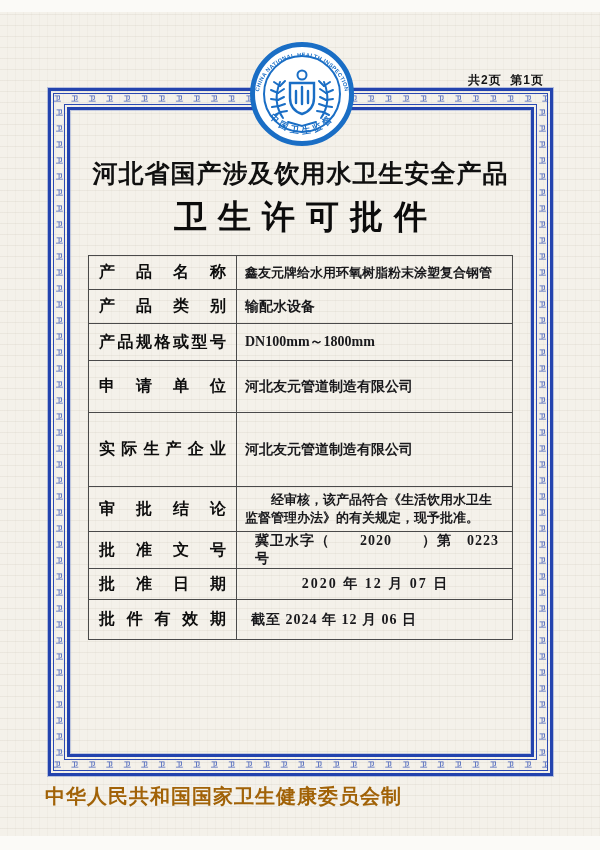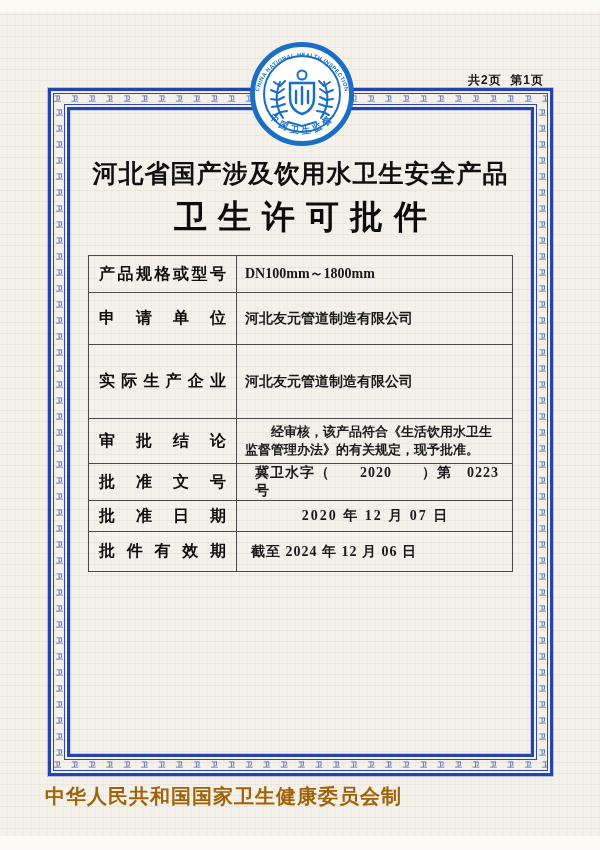--- a/index.html
+++ b/index.html
@@ -102,20 +102,32 @@
       <div class="glyph glyph-v right">卫 卫 卫 卫 卫 卫 卫 卫 卫 卫 卫 卫 卫 卫 卫 卫 卫 卫 卫 卫 卫 卫 卫 卫 卫 卫 卫 卫 卫 卫 卫 卫 卫 卫 卫 卫 卫 卫 卫 卫 卫 卫 卫 卫 卫 卫 卫 卫 卫 卫 卫 卫 卫 卫 卫 卫 卫 卫 卫 卫 卫 卫 卫 卫 卫 卫 卫 卫 卫 卫 卫 卫 卫 卫 卫 卫 卫 卫 卫 卫</div>
       <div class="frame-c">
         <div class="frame-d">
           <div class="content">
 
             <div class="supertitle">河北省国产涉及饮用水卫生安全产品</div>
             <div class="doctitle">卫生许可批件</div>
 
             <table class="license">
               <tbody>
+                <tr class="r1">
+                  <td class="lbl">
+                      <div class="j">产品名称</div>
+                    </td>
+                  <td class="val">鑫友元牌给水用环氧树脂粉末涂塑复合钢管</td>
+                </tr>
+                <tr class="r2">
+                  <td class="lbl">
+                      <div class="j">产品类别</div>
+                    </td>
+                  <td class="val">输配水设备</td>
+                </tr>
                 <tr class="r3">
                   <td class="lbl">
                       <div class="j">产品规格或型号</div>
                     </td>
                   <td class="val">DN100mm～1800mm</td>
                 </tr>
                 <tr class="r4">
                   <td class="lbl">
                       <div class="j">申请单位</div>
                     </td>

